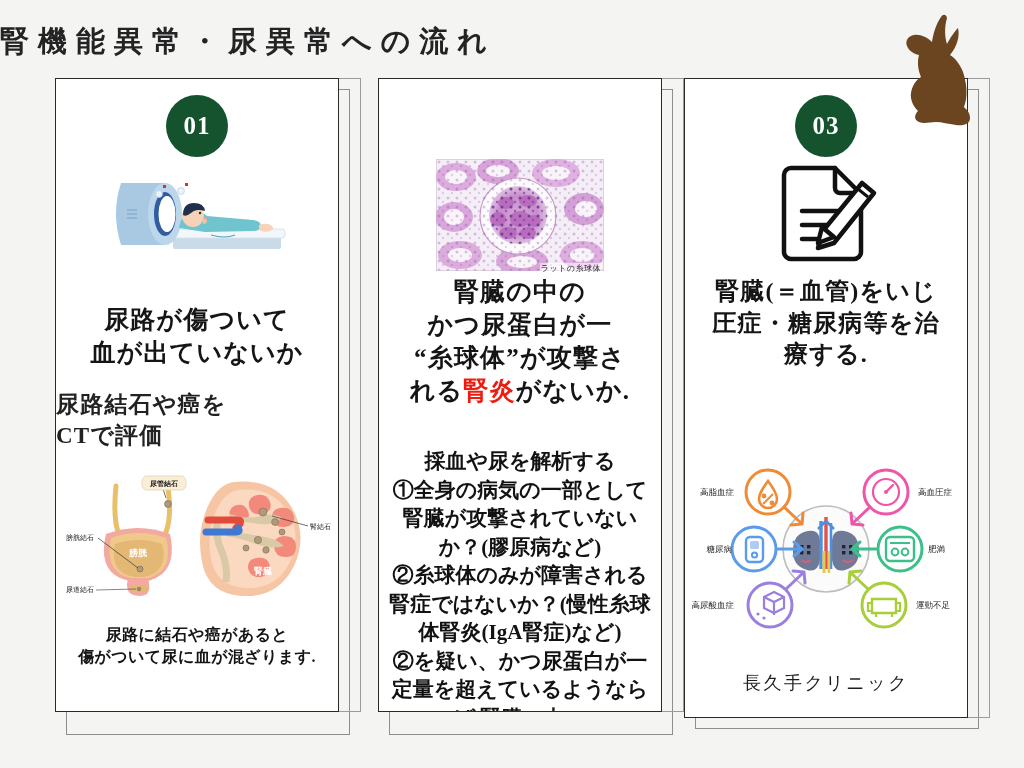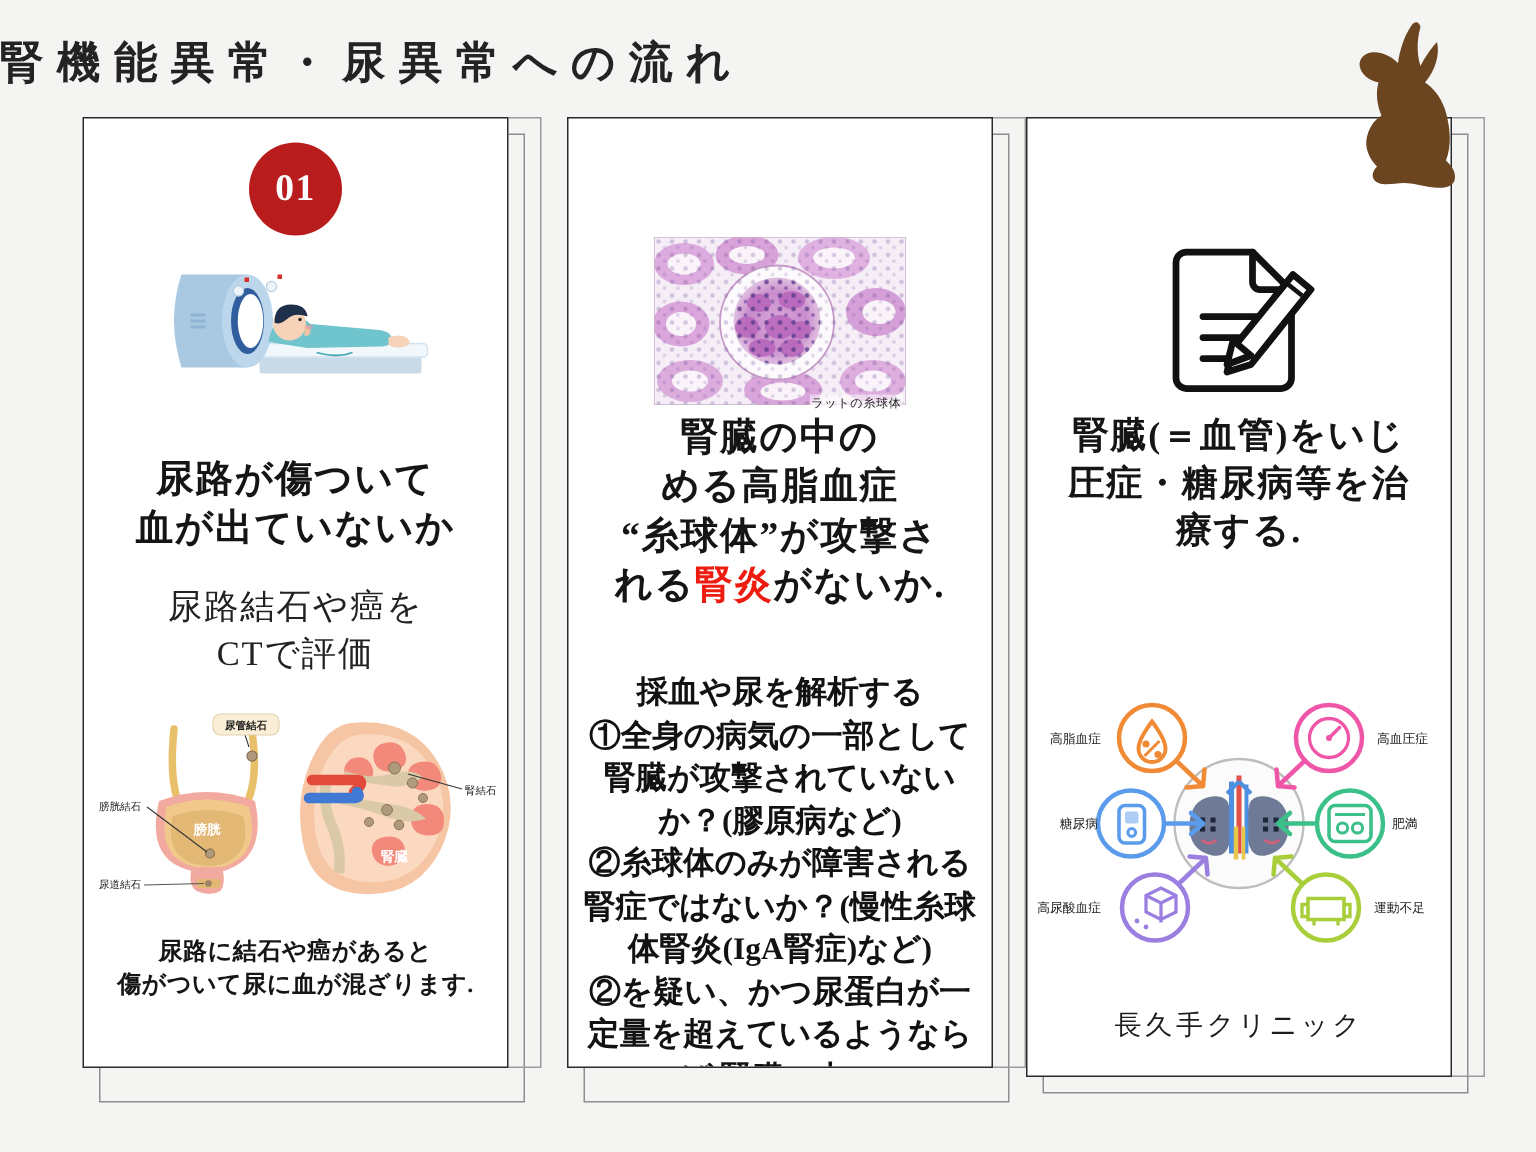--- a/index.html
+++ b/index.html
@@ -85,21 +85,21 @@
 
   
   .badge {
     position: absolute;
     top: 16px;
     left: 50%;
     transform: translateX(-50%);
     width: 62px;
     height: 62px;
     border-radius: 50%;
-    background: #b91c1c;
+    background: #14532d;
     color: #fdfdfd;
     font-size: 25px;
     font-weight: 700;
     letter-spacing: 1px;
     display: flex;
     align-items: center;
     justify-content: center;
     font-family: "Liberation Serif", "DejaVu Serif", serif;
     z-index: 6;
   }
@@ -120,25 +120,24 @@
     text-align: center;
     font-weight: 700;
     color: #151515;
     line-height: 1.32;
     letter-spacing: 1.2px;
   }
   .subheading {
     position: absolute;
     left: 0;
     width: 100%;
-    text-align: center;
     color: #222;
     line-height: 1.35;
     letter-spacing: 1.2px;
-    font-weight: 400;
+    font-weight: 700;
   }
   .bodytext {
     position: absolute;
     left: 8px;
     width: calc(100% - 16px);
     text-align: center;
     color: #121212;
     line-height: 1.36;
     font-weight: 700;
     letter-spacing: 0px;
@@ -399,21 +398,21 @@
           <circle cx="82" cy="56" r="29" fill="url(#nuc)"></circle>
           <rect width="168" height="112" fill="url(#nuc)" opacity="0.35"></rect>
           <rect width="168" height="112" fill="none" stroke="#c9b0ca" stroke-width="1"></rect>
         </svg>
         <div class="micro-cap">ラットの糸球体</div>
       </div>
     </div>
 
     <div class="heading c2-head">
       <div>腎臓の中の</div>
-      <div>める高脂血症</div>
+      <div>かつ尿蛋白が一</div>
       <div>“糸球体”が攻撃さ</div>
       <div>
         <span></span><span>れる</span><span class="accent-red">腎炎</span><span>がないか.</span>
       </div>
     </div>
 
     <div class="bodytext c2-body">
       <div>採血や尿を解析する</div>
       <div>①全身の病気の一部として</div>
       <div>腎臓が攻撃されていない</div>
@@ -426,20 +425,21 @@
       <div>ば,腎臓の中の</div>
     </div>
   </div>
 </div>
 
 <div class="card-stack s3">
   <div class="card-back"></div>
   <div class="card-back b2"></div>
   <div class="card-front">
 
+    <div class="badge">03</div>
 
     <div class="illus-top c3-illus">
       <svg width="116" height="110" viewBox="0 0 116 110">
         <g fill="none" stroke="#111111" stroke-width="4.5" stroke-linejoin="round" stroke-linecap="round">
           <path d="M16,16 a7,7 0 0 1 7,-7 h44 l26,26 v58 a7,7 0 0 1 -7,7 h-63 a7,7 0 0 1 -7,-7 z" fill="#ffffff"></path>
           <path d="M67,9 v20 a5,5 0 0 0 5,5 h21"></path>
           <path d="M34,52 h42"></path>
           <path d="M34,66 h42"></path>
           <path d="M34,80 h34"></path>
         </g>

